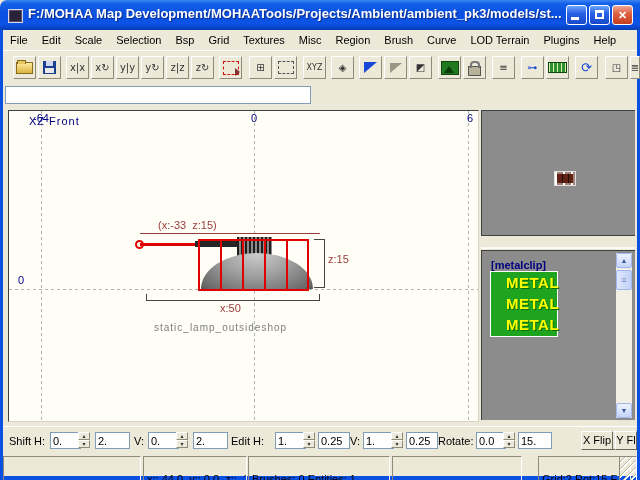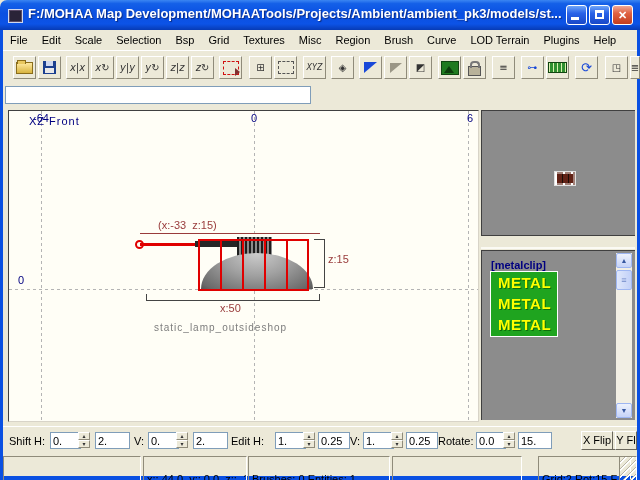--- a/index.html
+++ b/index.html
@@ -28,21 +28,21 @@
   .menubar{position:absolute;left:3px;top:30px;width:634px;height:20px;background:#ece9d8;
     display:flex;align-items:center;font-size:11px;color:#000;}
   .menu-item{padding:2px 7px;white-space:nowrap;}
   
   .toolbar{position:absolute;left:3px;top:50px;width:634px;height:32px;background:#ece9d8;
     border-top:1px solid #fff;border-bottom:1px solid #b8b4a4;}
   .tbtn{position:absolute;top:5px;width:23px;height:23px;box-sizing:border-box;
     background:#ece9d8;border:1px solid;border-color:#fff #8f8b7a #8f8b7a #fff;
     display:flex;align-items:center;justify-content:center;
     font-size:10px;color:#333;overflow:hidden;}
-  .tbtn .txt{font-family:"DejaVu Sans",sans-serif;font-style:italic;}
+  .tbtn .txt{font-family:"DejaVu Sans",sans-serif;}
   .icon-folder{width:15px;height:10px;background:linear-gradient(#ffe9a0,#d8b440);
     border:1px solid #8a6d1c;position:relative;}
   .icon-folder:before{content:"";position:absolute;left:0;top:-3px;width:7px;height:3px;
     background:#e8c860;border:1px solid #8a6d1c;border-bottom:none;}
   .icon-floppy{width:13px;height:13px;background:#1b3f8f;position:relative;}
   .icon-floppy:before{content:"";position:absolute;left:3px;top:0;width:7px;height:5px;background:#cfd8ef;}
   .icon-floppy:after{content:"";position:absolute;left:2px;bottom:1px;width:9px;height:5px;background:#e8e8e8;}
   .icon-reddash{width:14px;height:12px;border:1px dashed #d01010;position:relative;}
   .icon-reddash:after{content:"";position:absolute;right:-2px;bottom:-2px;
     border-left:5px solid #803030;border-top:4px solid transparent;border-bottom:4px solid transparent;}
@@ -97,21 +97,21 @@
     background:repeating-linear-gradient(90deg,#612216 0 5px,#1c0d07 5px 6px);}
   .panel-divider{position:absolute;left:481px;top:235px;width:154px;height:15px;background:#ece9d8;
     border-top:1px solid #404040;}
   .panel-divider:after{content:"";position:absolute;left:0;top:11px;width:154px;height:2px;background:#fbfaf4;}
   .texpanel{position:absolute;left:481px;top:250px;width:154px;height:170px;background:#8c8c8c;
     border-top:1px solid #404040;border-left:1px solid #404040;box-sizing:border-box;}
   .tex-header{position:absolute;left:9px;top:8px;color:#000080;font-size:11px;font-weight:bold;}
   .swatch{position:absolute;left:8px;top:20px;width:66px;height:64px;background:#1fa41f;
     border:1px solid #fff;}
   .metal-line{height:21px;line-height:21px;padding-left:7px;color:#ffff00;font-weight:bold;
-    font-size:15px;letter-spacing:0.5px;text-shadow:1px 1px 0 #0d6e0d;}
+    font-size:15px;letter-spacing:0.5px;text-shadow:1px 1px 0 #0d6e0d;margin-left:8px;}
   .scrollbar{position:absolute;right:3px;top:2px;width:16px;height:165px;background:#f2efe4;}
   .sbtn{position:absolute;left:0;width:16px;height:15px;box-sizing:border-box;
     background:linear-gradient(#eef2fd,#c6d3f7);border:1px solid #9eb6f2;border-radius:2px;
     color:#3858a0;font-size:7px;text-align:center;line-height:13px;}
   .sthumb{position:absolute;left:0;top:17px;width:16px;height:20px;box-sizing:border-box;
     background:linear-gradient(90deg,#dfe7fb,#c2d1f8);border:1px solid #9eb6f2;border-radius:2px;
     color:#7088c8;font-size:9px;text-align:center;line-height:18px;}
   
   .ctrlrow{position:absolute;left:3px;top:426px;width:634px;height:28px;background:#ece9d8;
     border-top:1px solid #fff;font-size:11px;}

